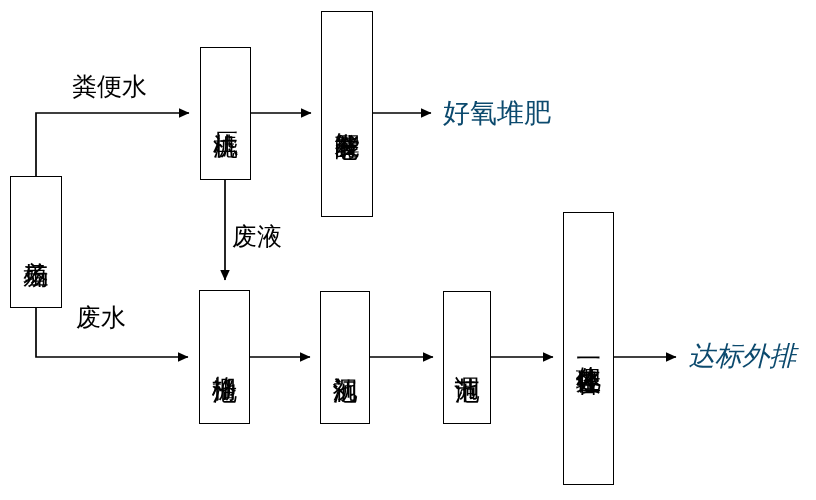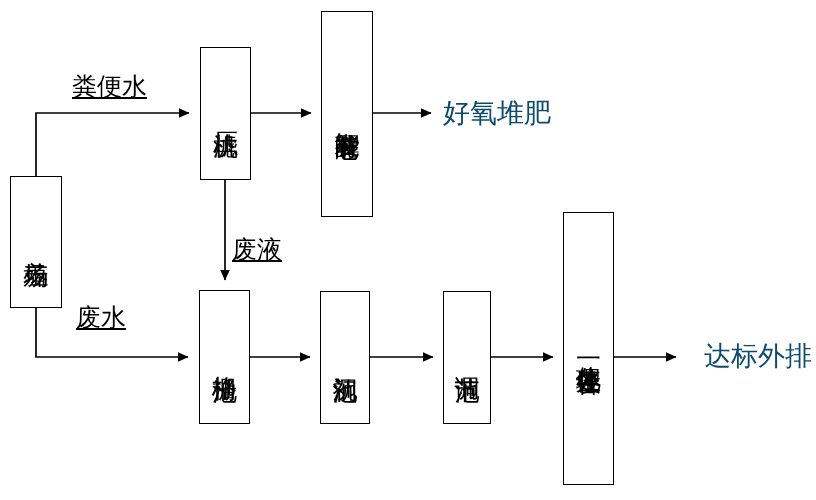--- a/index.html
+++ b/index.html
@@ -43,21 +43,20 @@
     color: #000000;
     letter-spacing: 1px;
     white-space: nowrap;
   }
   .edge-label {
     position: absolute;
     font-size: 25px;
     color: #000000;
     white-space: nowrap;
     line-height: 1;
-    text-decoration: underline;
   }
   .terminal-label {
     position: absolute;
     font-size: 27px;
     color: #0c4a6e;
     white-space: nowrap;
     line-height: 1;
   }
 </style>
 </head>
@@ -135,21 +134,21 @@
   <div class="node-box" style="left:443px; top:291px; width:48px; height:133px;">
     <span class="node-label">调节池</span>
   </div>
 
   <div class="node-box" style="left:563px; top:212px; width:51px; height:273px;">
     <span class="node-label">一体化处理设备</span>
   </div>
 
   <div class="edge-label" style="left:72px; top:74px;">粪便水</div>
 
-  <div class="edge-label" style="left:232px; top:237px;">废液</div>
+  <div class="edge-label" style="left:232px; top:224px;">废液</div>
 
   <div class="edge-label" style="left:76px; top:305px;">废水</div>
 
   <div class="terminal-label" style="left:443px; top:99px;">好氧堆肥</div>
 
-  <div class="terminal-label" style="left:704px; top:342px;">达标外排</div>
+  <div class="terminal-label" style="left:688px; top:342px;font-style:italic;">达标外排</div>
 
 </div>
 
 </body></html>

